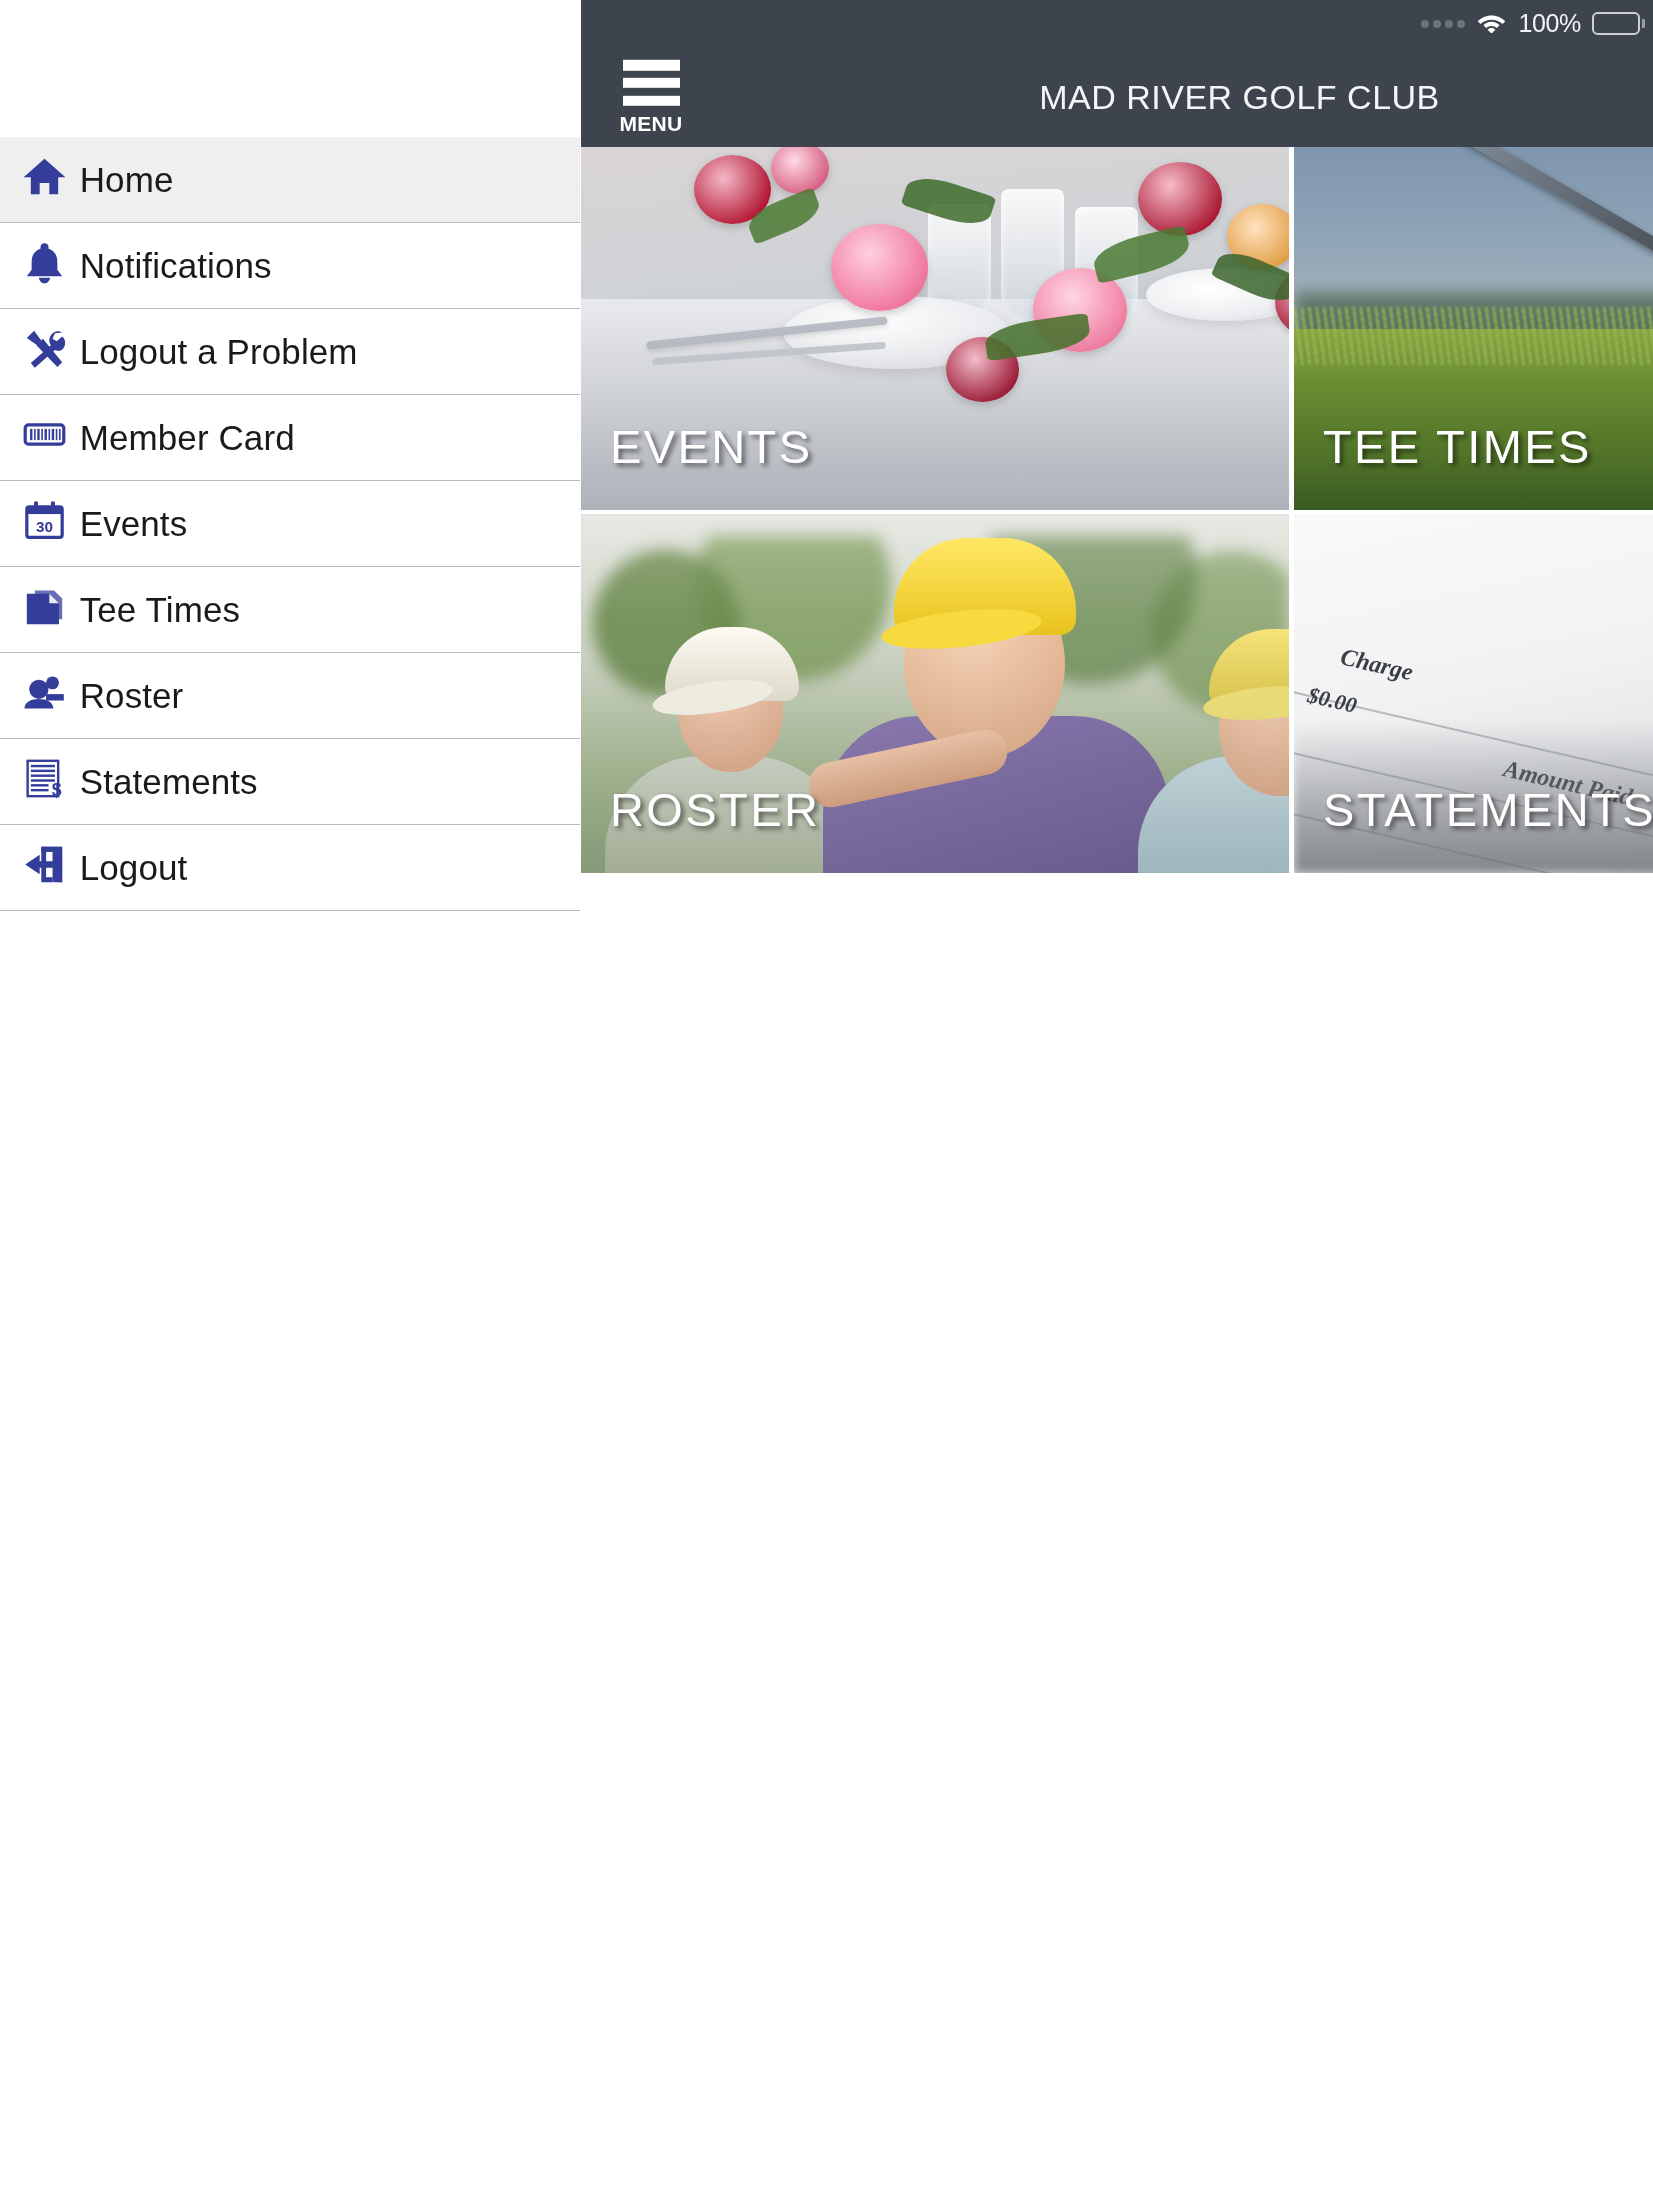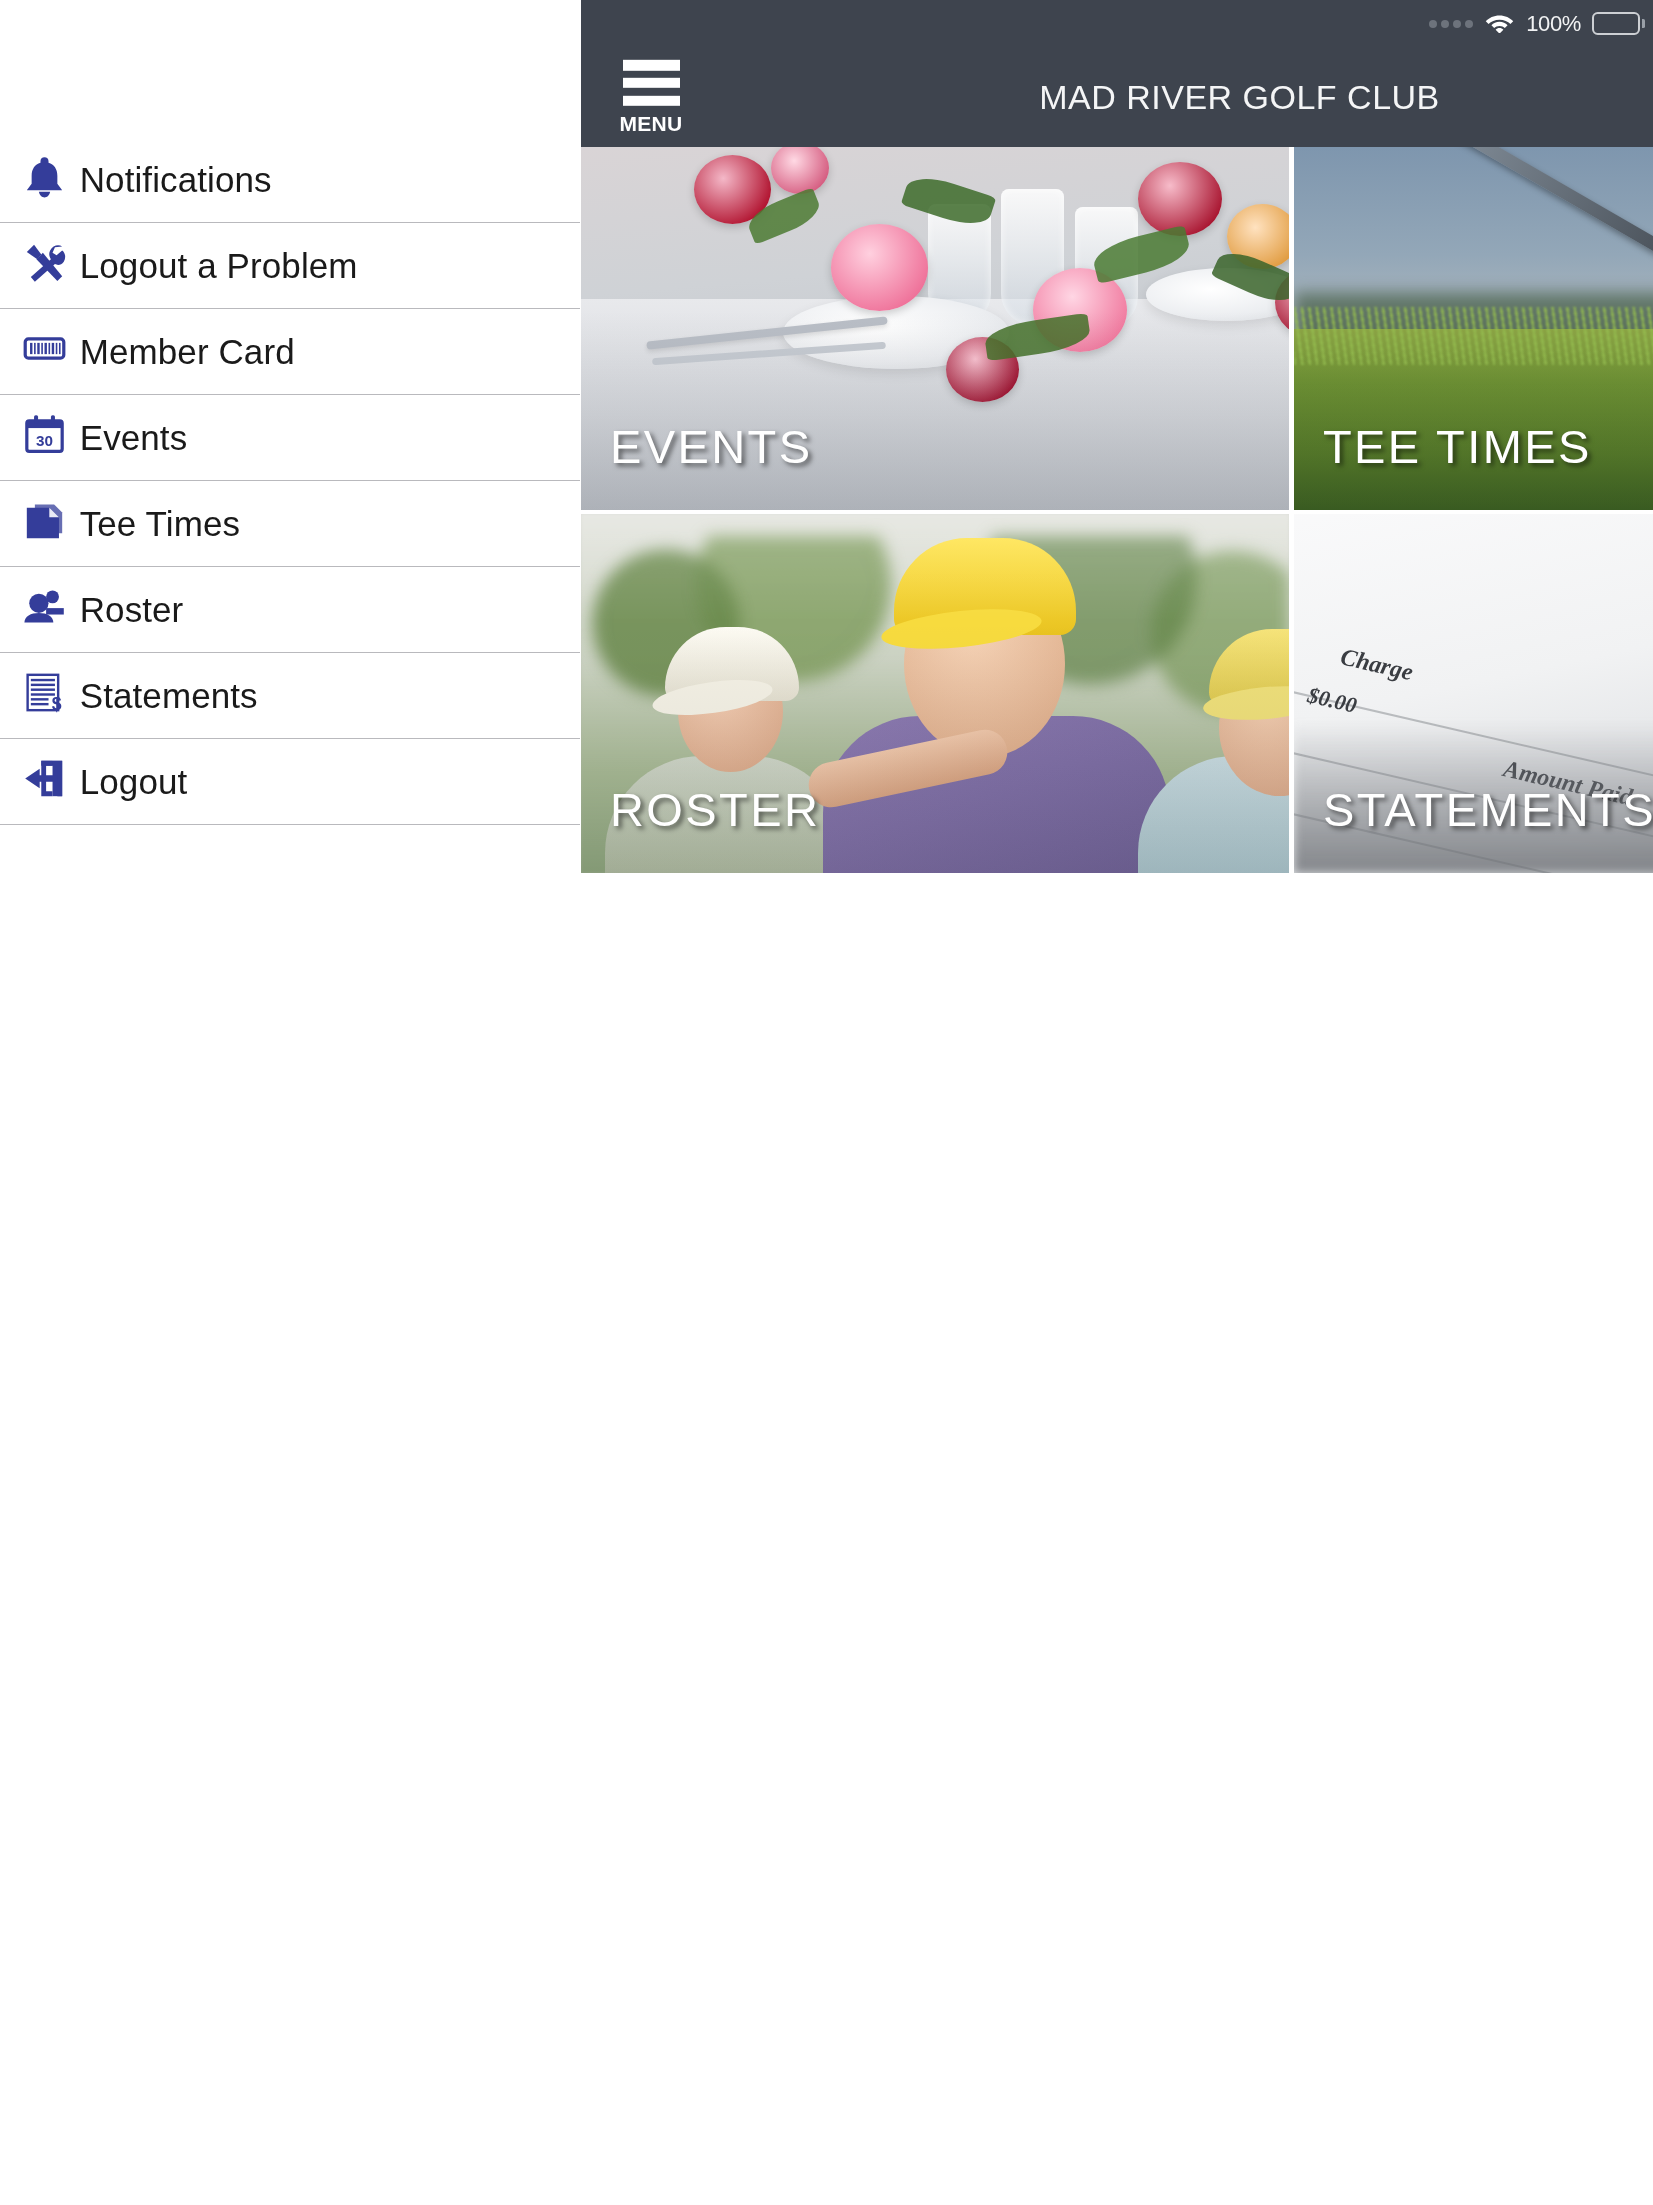--- a/index.html
+++ b/index.html
@@ -88,21 +88,21 @@
     justify-content: flex-end;
     padding-right: 8px;
   }
   .sb-group { display: flex; align-items: center; gap: 11.3px; }
   .sig-dots { display: flex; align-items: flex-end; gap: 4px; }
   .sig-dots i {
     display: block; width: 8px; height: 8px;
     border-radius: 50%; background: #6d737c;
   }
   .sb-pct {
-    color: #f2f3f4; font-size: 22px; font-weight: 400;
+    color: #f2f3f4; font-size: 25px; font-weight: 400;
     letter-spacing: -0.4px; line-height: 1;
   }
   .bat-wrap { display: flex; align-items: center; }
   .bat-body {
     width: 48px; height: 23.4px;
     border: 2.4px solid #cdd0d4; border-radius: 5.7px;
     padding: 1.6px; background: transparent;
   }
   .bat-fill { width: 100%; height: 100%; background: #ffffff; border-radius: 2.4px; }
   .bat-nub {
@@ -287,20 +287,28 @@
   #page-rest { width: 100%; height: 1332px; background: #ffffff; }
 </style>
 </head>
 <body>
 
 <div id="app">
 
   <nav id="sidebar">
     <div id="sidebar-spacer"></div>
 
+    <div class="nav-item active">
+      <span class="nav-icon">
+        <svg width="45" height="45" viewBox="0 0 56 56" aria-hidden="true">
+          <path d="M28 6 L54 29 L45 29 L45 50 L34 50 L34 36 L22 36 L22 50 L11 50 L11 29 L2 29 Z" fill="#343d9a"></path>
+        </svg>
+      </span>
+      <span class="nav-label">Home</span>
+    </div>
 
     <div class="nav-item">
       <span class="nav-icon">
         <svg width="45" height="45" viewBox="0 0 56 56" aria-hidden="true">
           <path d="M28 4 C25 4 23 6 23 9 L23 11 C16 13 12 19 12 27 L12 37 L6 45 L50 45 L44 37 L44 27 C44 19 40 13 33 11 L33 9 C33 6 31 4 28 4 Z" fill="#343d9a"></path>
           <path d="M21 47 C22 52 25 54 28 54 C31 54 34 52 35 47 Z" fill="#343d9a"></path>
         </svg>
       </span>
       <span class="nav-label">Notifications</span>
     </div>

